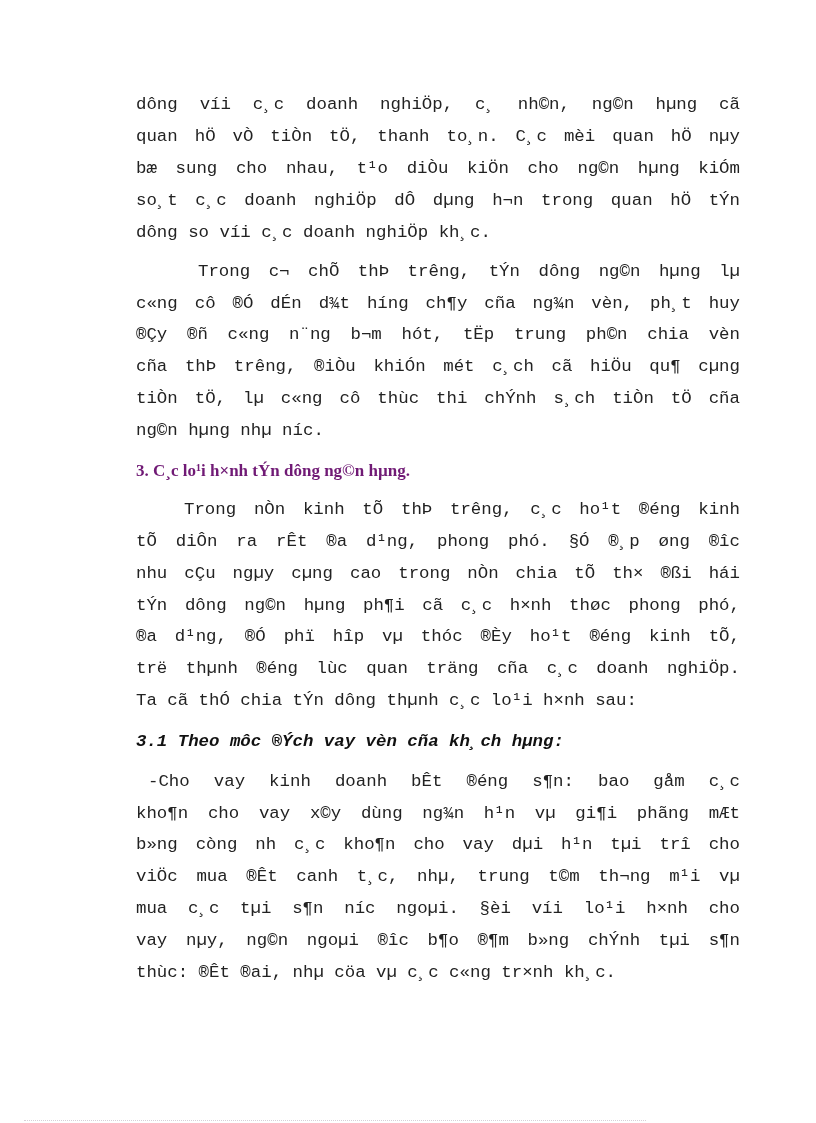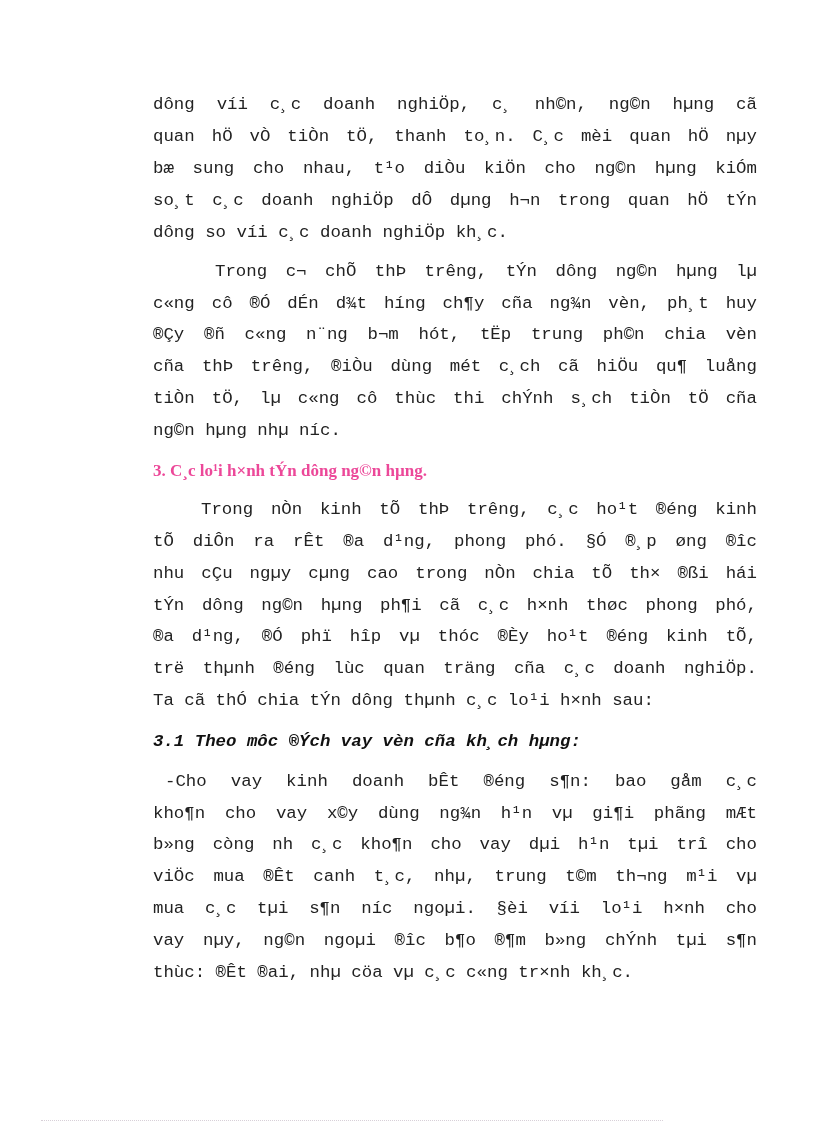--- a/index.html
+++ b/index.html
@@ -9,21 +9,21 @@
     }
     body {
       width: 816px;
       height: 1123px;
       position: relative;
       overflow: hidden;
       color: #1a1a1a;
     }
     .page {
       position: absolute;
-      left: 17px;
+      left: 0;
       top: 0;
       width: 670px;
       height: 1123px;
     }
     .line {
       position: absolute;
       left: 136px;
       width: 604px;
       font-family: "Liberation Mono", "DejaVu Sans Mono", monospace;
       font-size: 17.4px;
@@ -35,21 +35,21 @@
       text-align: justify;
       text-align-last: justify;
     }
     .heading {
       position: absolute;
       left: 136px;
       font-family: "Liberation Serif", "DejaVu Serif", serif;
       font-weight: bold;
       font-size: 17px;
       line-height: 22px;
-      color: #ec4899;
+      color: #701a75;
       white-space: nowrap;
     }
     .subheading {
       position: absolute;
       left: 136px;
       font-family: "Liberation Mono", "DejaVu Sans Mono", monospace;
       font-weight: bold;
       font-style: italic;
       font-size: 17.4px;
       line-height: 22px;
@@ -75,21 +75,21 @@
     <div class="line justify" style="top:126px;">quan hÖ vÒ tiÒn tÖ, thanh to¸n. C¸c mèi quan hÖ nµy</div>
     <div class="line justify" style="top:158px;">bæ sung cho nhau, t¹o diÒu kiÖn cho ng©n hµng kiÓm</div>
     <div class="line justify" style="top:190px;">so¸t c¸c doanh nghiÖp dÔ dµng h¬n trong quan hÖ tÝn</div>
     <div class="line" style="top:222px;">dông so víi c¸c doanh nghiÖp kh¸c.</div>
   </div>
 
   <div>
     <div class="line justify" style="top:261px; left:198px; width:542px;">Trong c¬ chÕ thÞ tr­êng,  tÝn dông ng©n hµng lµ</div>
     <div class="line justify" style="top:293px;">c«ng cô ®Ó dÉn d¾t h­íng  ch¶y cña ng¾n vèn, ph¸t huy</div>
     <div class="line justify" style="top:324px;">®Çy ®ñ c«ng n¨ng b¬m hót, tËp trung ph©n chia vèn</div>
-    <div class="line justify" style="top:356px;">cña thÞ tr­êng,  ®iÒu dùng mét c¸ch cã hiÖu qu¶ luång</div>
+    <div class="line justify" style="top:356px;">cña thÞ tr­êng,  ®iÒu khiÓn mét c¸ch cã hiÖu qu¶ cµng</div>
     <div class="line justify" style="top:388px;">tiÒn tÖ, lµ c«ng cô thùc thi chÝnh s¸ch tiÒn tÖ cña</div>
     <div class="line" style="top:420px;">ng©n hµng nhµ n­íc.</div>
   </div>
 
   <div class="heading" style="top:460px;">3. C¸c lo¹i h×nh tÝn dông ng©n hµng.</div>
 
   <div>
     <div class="line justify" style="top:499px; left:184px; width:556px;">Trong nÒn kinh tÕ thÞ tr­êng,  c¸c ho¹t ®éng kinh</div>
     <div class="line justify" style="top:531px;">tÕ diÔn ra rÊt ®a d¹ng, phong phó. §Ó ®¸p øng ®­îc</div>
     <div class="line justify" style="top:563px;">nhu cÇu ngµy cµng cao trong nÒn chia tÕ th× ®ßi hái</div>

